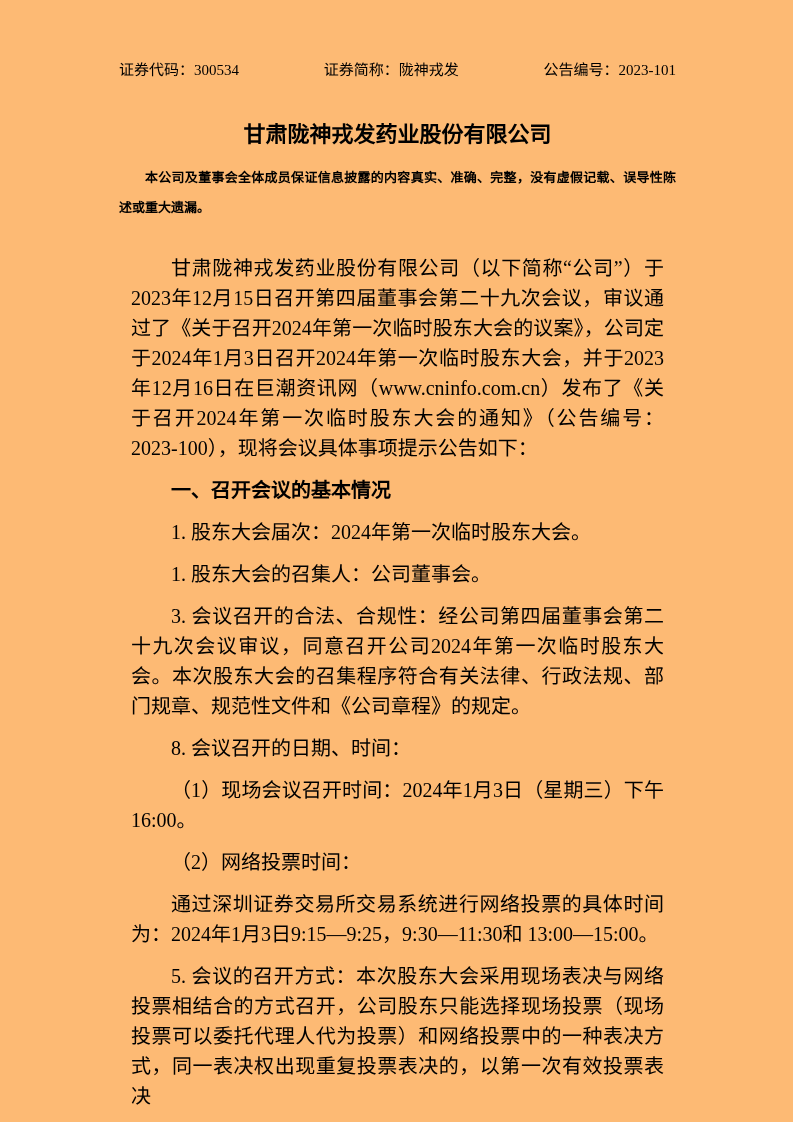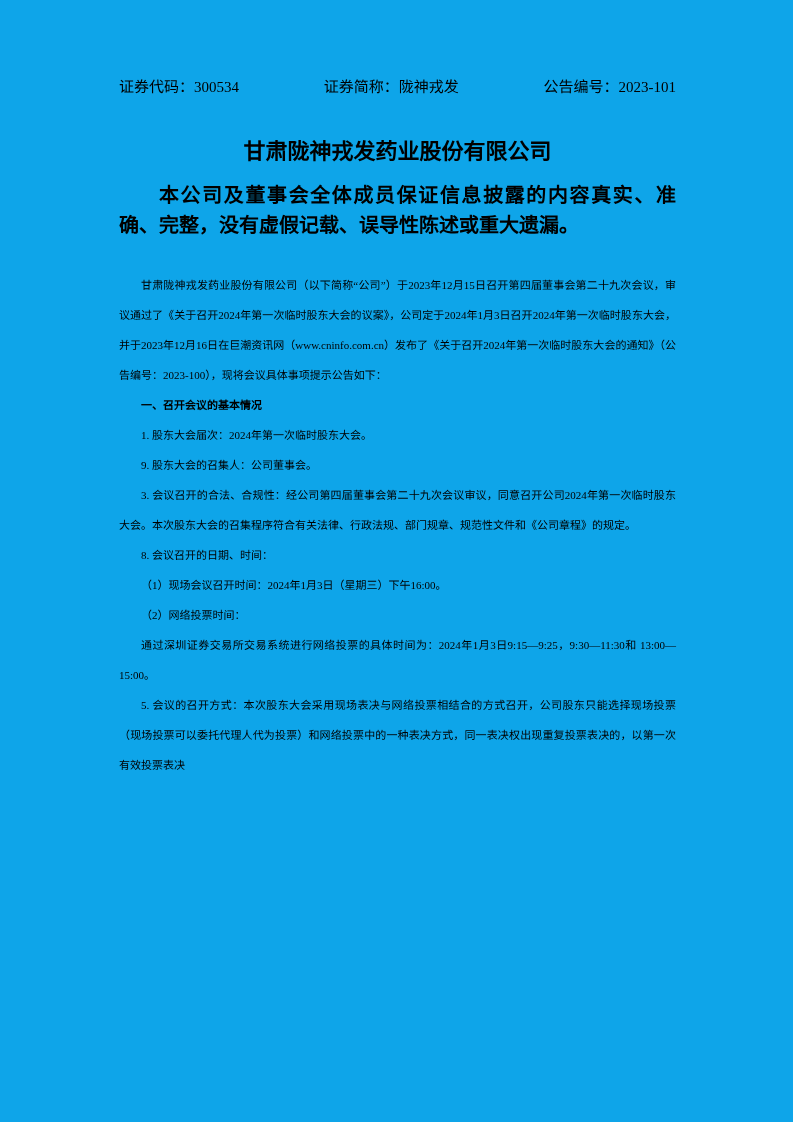--- a/index.html
+++ b/index.html
@@ -6,22 +6,22 @@
     margin: 0;
     padding: 0;
     background: #ffffff;
   }
   .page {
     position: relative;
     width: 793px;
     height: 1122px;
     box-sizing: border-box;
     margin: 0 auto;
-    padding: 77px 117px 40px 119px;
-    background: #0ea5e9;
+    padding: 60px 117px 40px 119px;
+    background: #fdba74;
     color: #000000;
     font-family: "Liberation Serif", "DejaVu Serif", serif;
     overflow: hidden;
   }
   .doc-header {
     display: flex;
     justify-content: space-between;
     align-items: baseline;
     font-size: 15px;
     line-height: 20px;
@@ -34,32 +34,32 @@
     font-size: 22px;
     line-height: 30px;
     margin: 12px 0 13px 0;
     font-family: Liberation Serif, serif;
   }
   .title-line.last {
     margin-bottom: 50px;
   }
   .statement {
     font-weight: bold;
-    font-size: 20px;
+    font-size: 13px;
     line-height: 30px;
     text-indent: 2em;
     text-align: justify;
     margin: 12px 0 30px 0;
   }
   .doc-body .para {
-    font-size: 11px;
+    font-size: 20px;
     line-height: 30px;
     text-indent: 2em;
     text-align: justify;
-    margin: 0;
+    margin: 12px;
   }
   .doc-body .para.bold {
     font-weight: bold;
   }
 </style>
 </head>
 <body>
 
 <div class="page">
 
@@ -70,21 +70,21 @@
   </div>
 
   <div class="title-line">甘肃陇神戎发药业股份有限公司</div>
 
   <p class="statement">本公司及董事会全体成员保证信息披露的内容真实、准确、完整，没有虚假记载、误导性陈述或重大遗漏。</p>
 
   <div class="doc-body">
       <p class="para">甘肃陇神戎发药业股份有限公司（以下简称“公司”）于2023年12月15日召开第四届董事会第二十九次会议，审议通过了《关于召开2024年第一次临时股东大会的议案》，公司定于2024年1月3日召开2024年第一次临时股东大会，并于2023年12月16日在巨潮资讯网（www.cninfo.com.cn）发布了《关于召开2024年第一次临时股东大会的通知》（公告编号：2023-100），现将会议具体事项提示公告如下：</p>
       <p class="para bold">一、召开会议的基本情况</p>
       <p class="para">1. 股东大会届次：2024年第一次临时股东大会。</p>
-      <p class="para">9. 股东大会的召集人：公司董事会。</p>
+      <p class="para">1. 股东大会的召集人：公司董事会。</p>
       <p class="para">3. 会议召开的合法、合规性：经公司第四届董事会第二十九次会议审议，同意召开公司2024年第一次临时股东大会。本次股东大会的召集程序符合有关法律、行政法规、部门规章、规范性文件和《公司章程》的规定。</p>
       <p class="para">8. 会议召开的日期、时间：</p>
       <p class="para">（1）现场会议召开时间：2024年1月3日（星期三）下午16:00。</p>
       <p class="para">（2）网络投票时间：</p>
       <p class="para">通过深圳证券交易所交易系统进行网络投票的具体时间为：2024年1月3日9:15—9:25，9:30—11:30和 13:00—15:00。</p>
       <p class="para">5. 会议的召开方式：本次股东大会采用现场表决与网络投票相结合的方式召开，公司股东只能选择现场投票（现场投票可以委托代理人代为投票）和网络投票中的一种表决方式，同一表决权出现重复投票表决的，以第一次有效投票表决</p>
     </div>
 
 </div>
 

